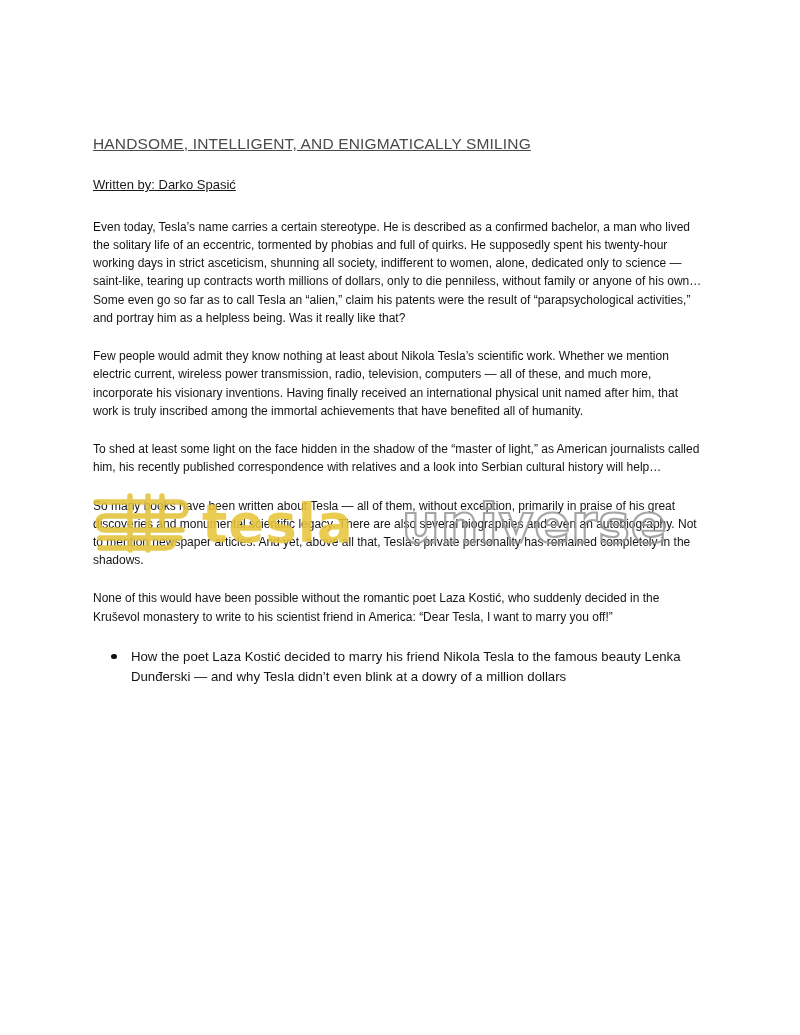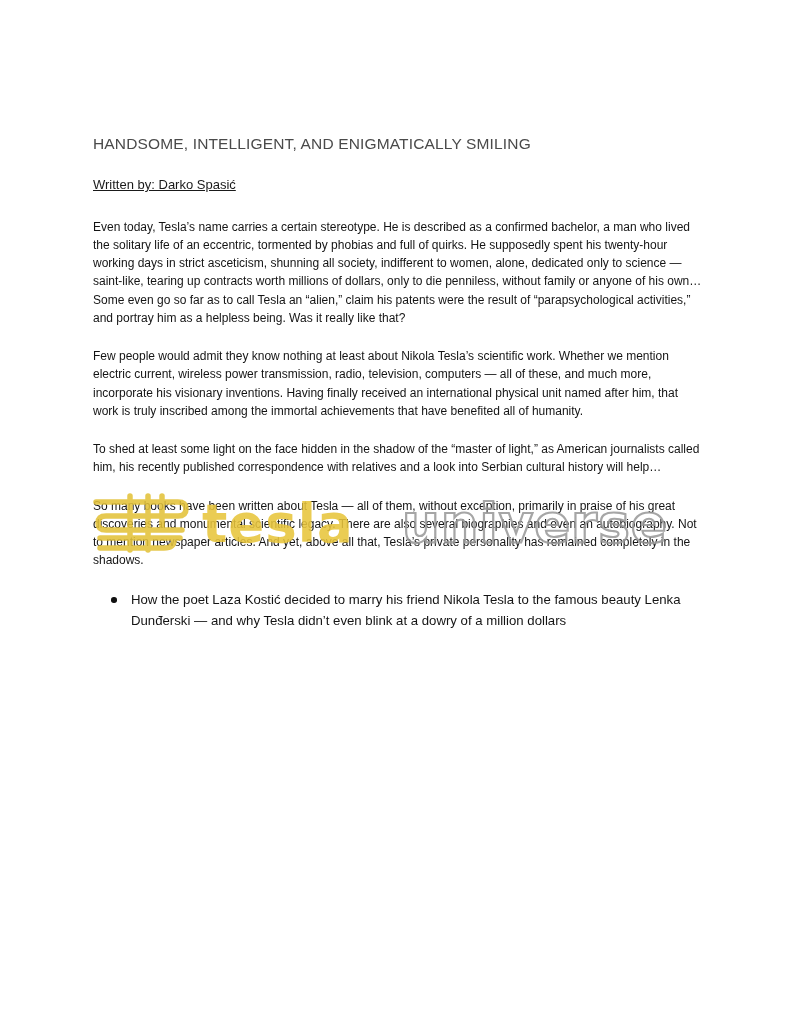--- a/index.html
+++ b/index.html
@@ -47,20 +47,21 @@
     margin: 33px 0 0 0;
   }
 
   .doc-kicker {
     font-size: 15.5px;
     font-weight: normal;
     line-height: 1.3;
     color: #4a4a4a;
     margin: 22px 0 0 0;
     letter-spacing: 0.15px;
+    text-decoration: underline;
   }
 
   .doc-byline {
     font-size: 13px;
     line-height: 1.35;
     color: #1a1a1a;
     margin: 22px 0 0 0;
     text-decoration: underline;
   }
 
@@ -145,20 +146,21 @@
     <div class="doc-byline">Written by: Darko Spasić</div>
 
     <p class="body-para first">Even today, Tesla’s name carries a certain stereotype. He is described as a confirmed bachelor, a man who lived the solitary life of an eccentric, tormented by phobias and full of quirks. He supposedly spent his twenty-hour working days in strict asceticism, shunning all society, indifferent to women, alone, dedicated only to science — saint-like, tearing up contracts worth millions of dollars, only to die penniless, without family or anyone of his own… Some even go so far as to call Tesla an “alien,” claim his patents were the result of “parapsychological activities,” and portray him as a helpless being. Was it really like that?</p>
 
     <p class="body-para">Few people would admit they know nothing at least about Nikola Tesla’s scientific work. Whether we mention electric current, wireless power transmission, radio, television, computers — all of these, and much more, incorporate his visionary inventions. Having finally received an international physical unit named after him, that work is truly inscribed among the immortal achievements that have benefited all of humanity.</p>
 
     <p class="body-para">To shed at least some light on the face hidden in the shadow of the “master of light,” as American journalists called him, his recently published correspondence with relatives and a look into Serbian cultural history will help…</p>
 
     <p class="body-para">So many books have been written about Tesla — all of them, without exception, primarily in praise of his great discoveries and monumental scientific legacy. There are also several biographies and even an autobiography. Not to mention newspaper articles. And yet, above all that, Tesla’s private personality has remained completely in the shadows.</p>
 
+    <p class="body-para">None of this would have been possible without the romantic poet Laza Kostić, who suddenly decided in the Kruševol monastery to write to his scientist friend in America: “Dear Tesla, I want to marry you off!”</p>
 
     <ul class="bullet-list">
       <li>How the poet Laza Kostić decided to marry his friend Nikola Tesla to the famous beauty Lenka Dunđerski — and why Tesla didn’t even blink at a dowry of a million dollars</li>
     </ul>
 
   </div>
 
   <div class="watermark">
 
     <svg class="wm-logo" viewBox="0 0 104 72">

